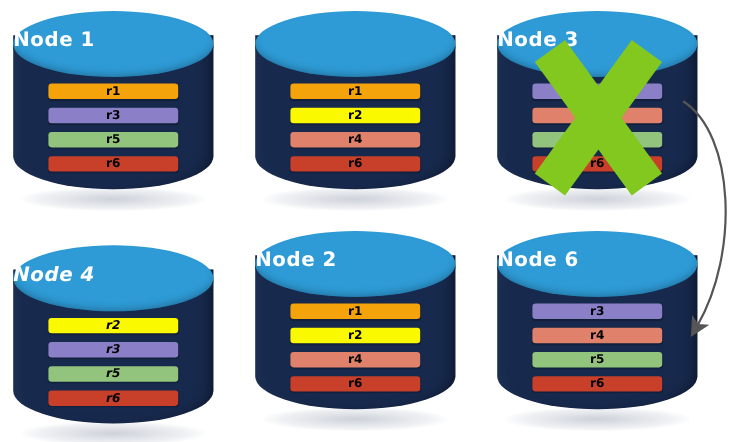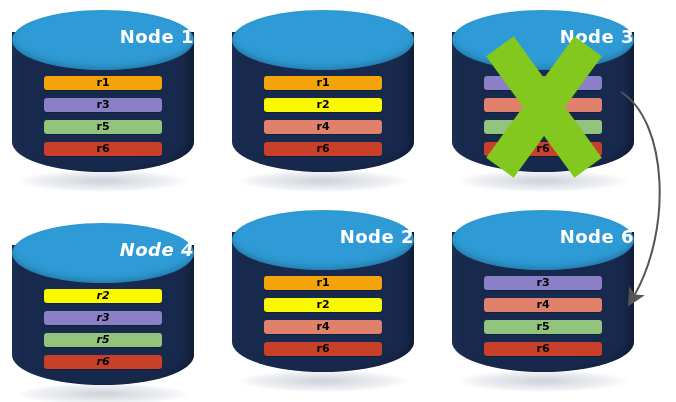--- a/index.html
+++ b/index.html
@@ -47,21 +47,21 @@
     left:0; top:3px;
     width:182px;height:60px;
     border-radius:50%;
     background:#17294d;
     z-index:0;
   }
   .node-title{
     position:absolute;
     left:0; top:16px;
     width:182px;
-    text-align:right;
+    text-align:left;
     color:#ffffff;
     font-size:18px;
     font-weight:bold;
     letter-spacing:.5px;
     z-index:4;
     pointer-events:none;
   }
 
   
   .bars{

